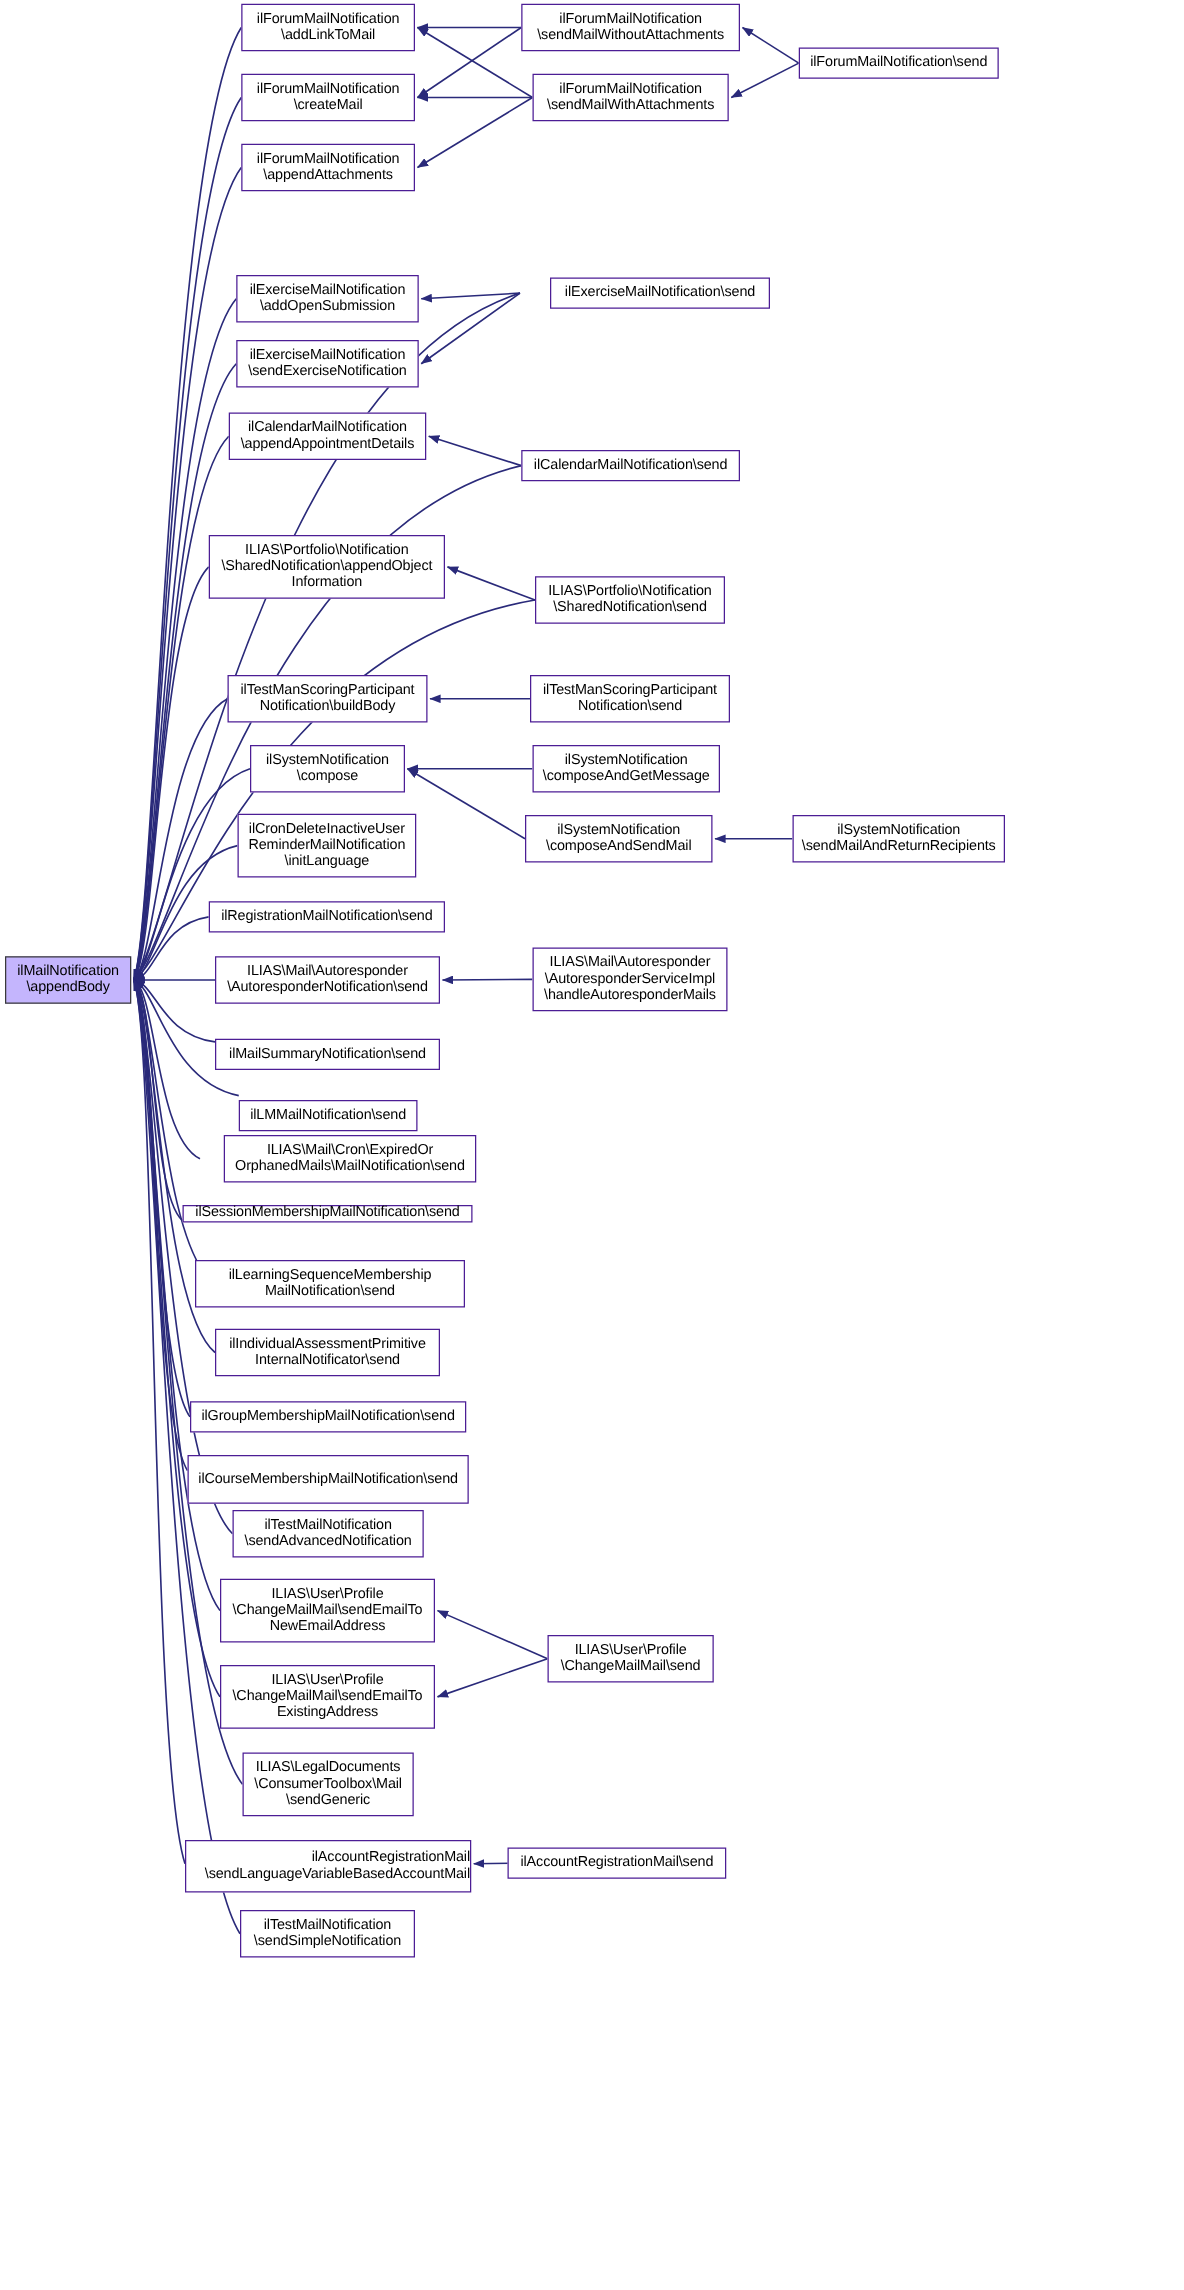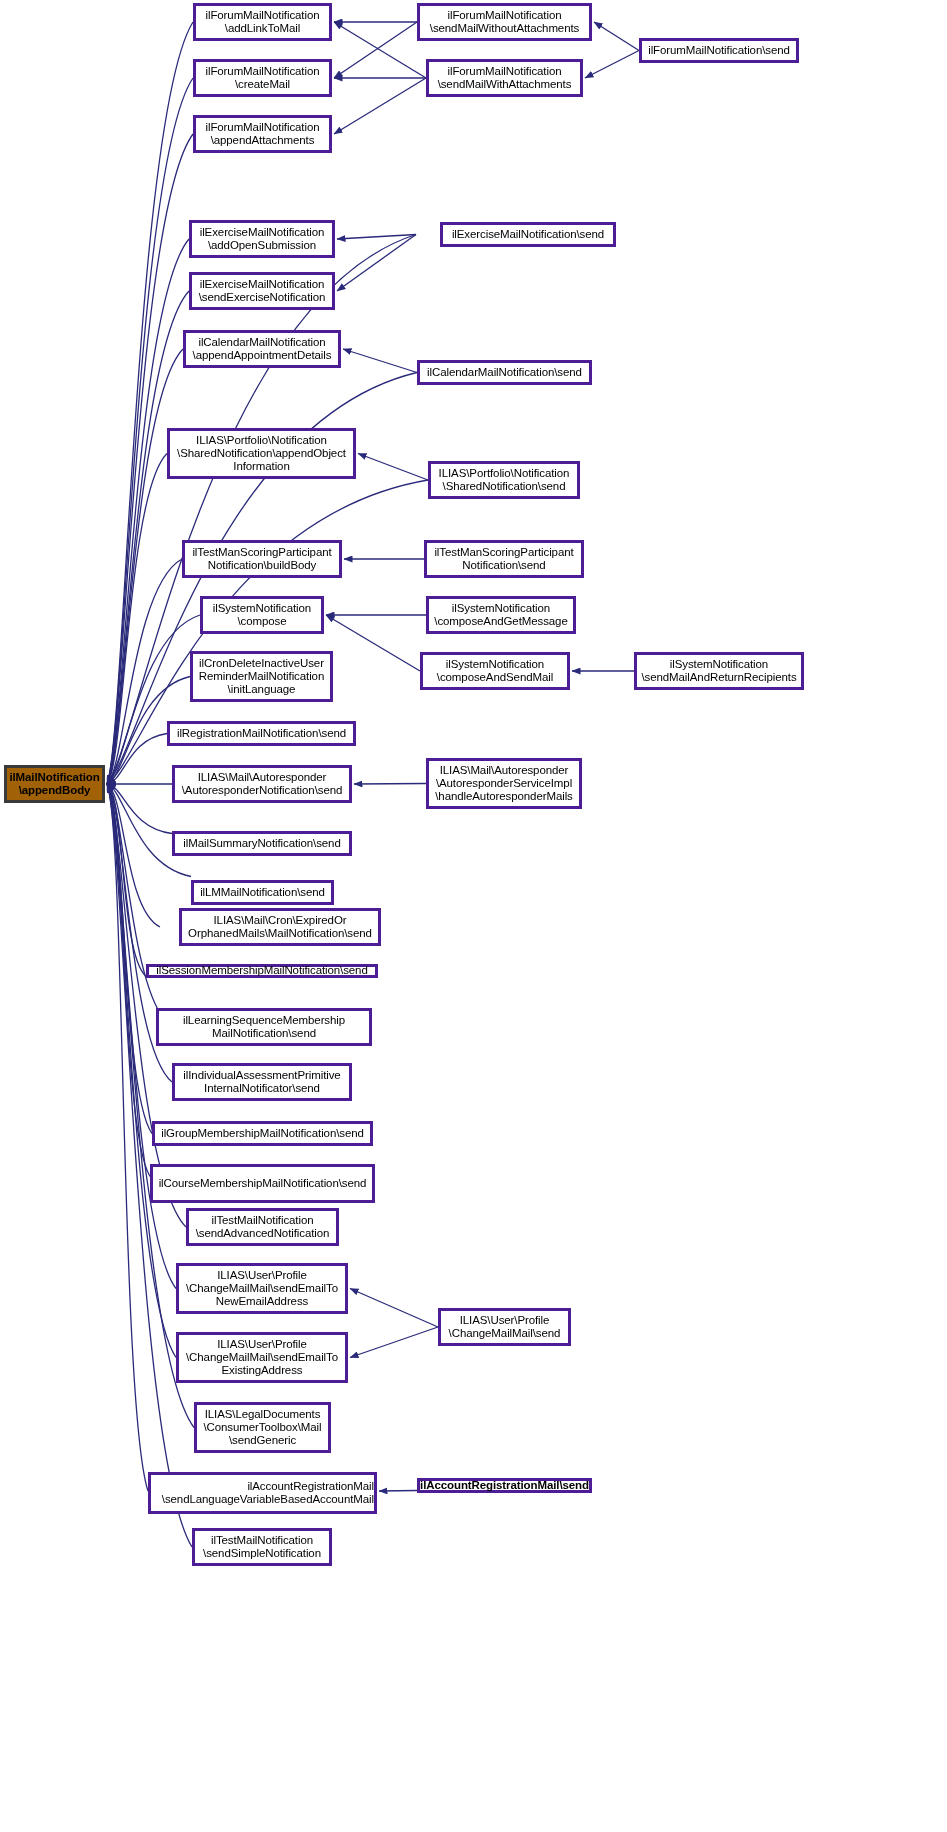--- a/index.html
+++ b/index.html
@@ -25,36 +25,35 @@
     position: absolute;
     left: 0;
     top: 0;
     width: 947px;
     height: 1832px;
     pointer-events: none;
   }
   .node {
     position: absolute;
     box-sizing: border-box;
-    border: 3px solid #4c1d95;
+    border: 1px solid #4c1d95;
     background: #ffffff;
     color: #000000;
     font-size: 11.5px;
     line-height: 13.2px;
     text-align: center;
     display: flex;
     align-items: center;
     justify-content: center;
     white-space: pre;
     letter-spacing: -0.1px;
   }
   .node.highlight {
-    background: #a16207;
+    background: #c4b5fd;
     border-color: #3a3a3a;
-    font-weight: bold;
   }
   .node span {
     display: block;
     width: 100%;
   }
 </style>
 </head>
 <body>
 
 <div id="graph">
@@ -182,17 +181,17 @@
       <div class="node" style="left: 438px; top: 1308px; width: 133px; height: 38px;"><span>ILIAS\User\Profile
 \ChangeMailMail\send</span></div>
       <div class="node" style="left: 176px; top: 1332px; width: 172px; height: 51px;"><span>ILIAS\User\Profile
 \ChangeMailMail\sendEmailTo
 ExistingAddress</span></div>
       <div class="node" style="left: 194px; top: 1402px; width: 137px; height: 51px;"><span>ILIAS\LegalDocuments
 \ConsumerToolbox\Mail
 \sendGeneric</span></div>
       <div class="node" style="left: 148px; top: 1472px; width: 229px; height: 42px; text-align: right;"><span>ilAccountRegistrationMail
 \sendLanguageVariableBasedAccountMail</span></div>
-      <div class="node" style="left: 417px; top: 1478px; width: 175px; height: 15px; font-weight: bold;"><span>ilAccountRegistrationMail\send</span></div>
+      <div class="node" style="left: 406px; top: 1478px; width: 175px; height: 25px;"><span>ilAccountRegistrationMail\send</span></div>
       <div class="node" style="left: 192px; top: 1528px; width: 140px; height: 38px;"><span>ilTestMailNotification
 \sendSimpleNotification</span></div>
     </div>
 </div>
 
 </body></html>

